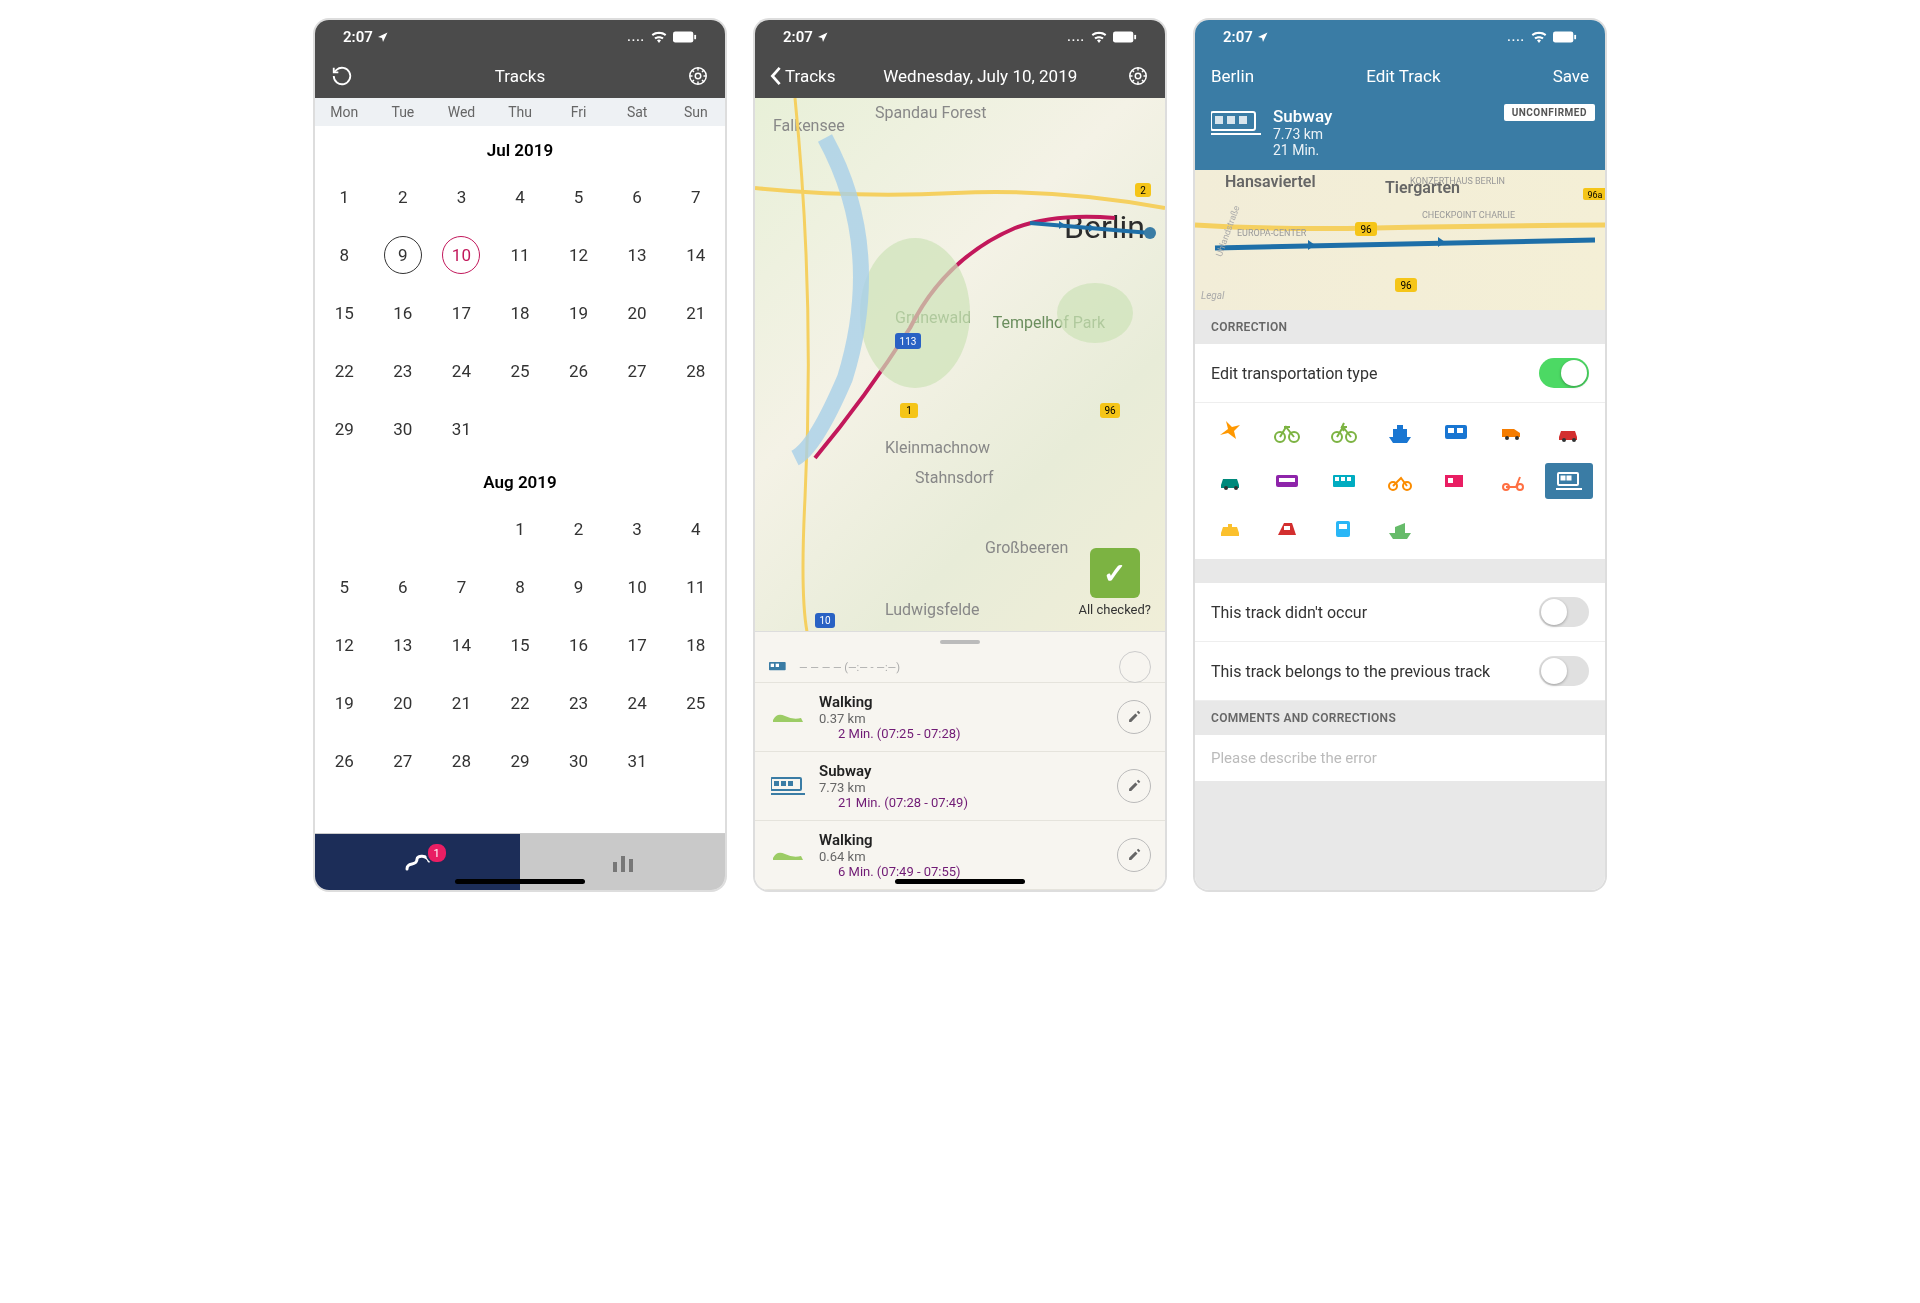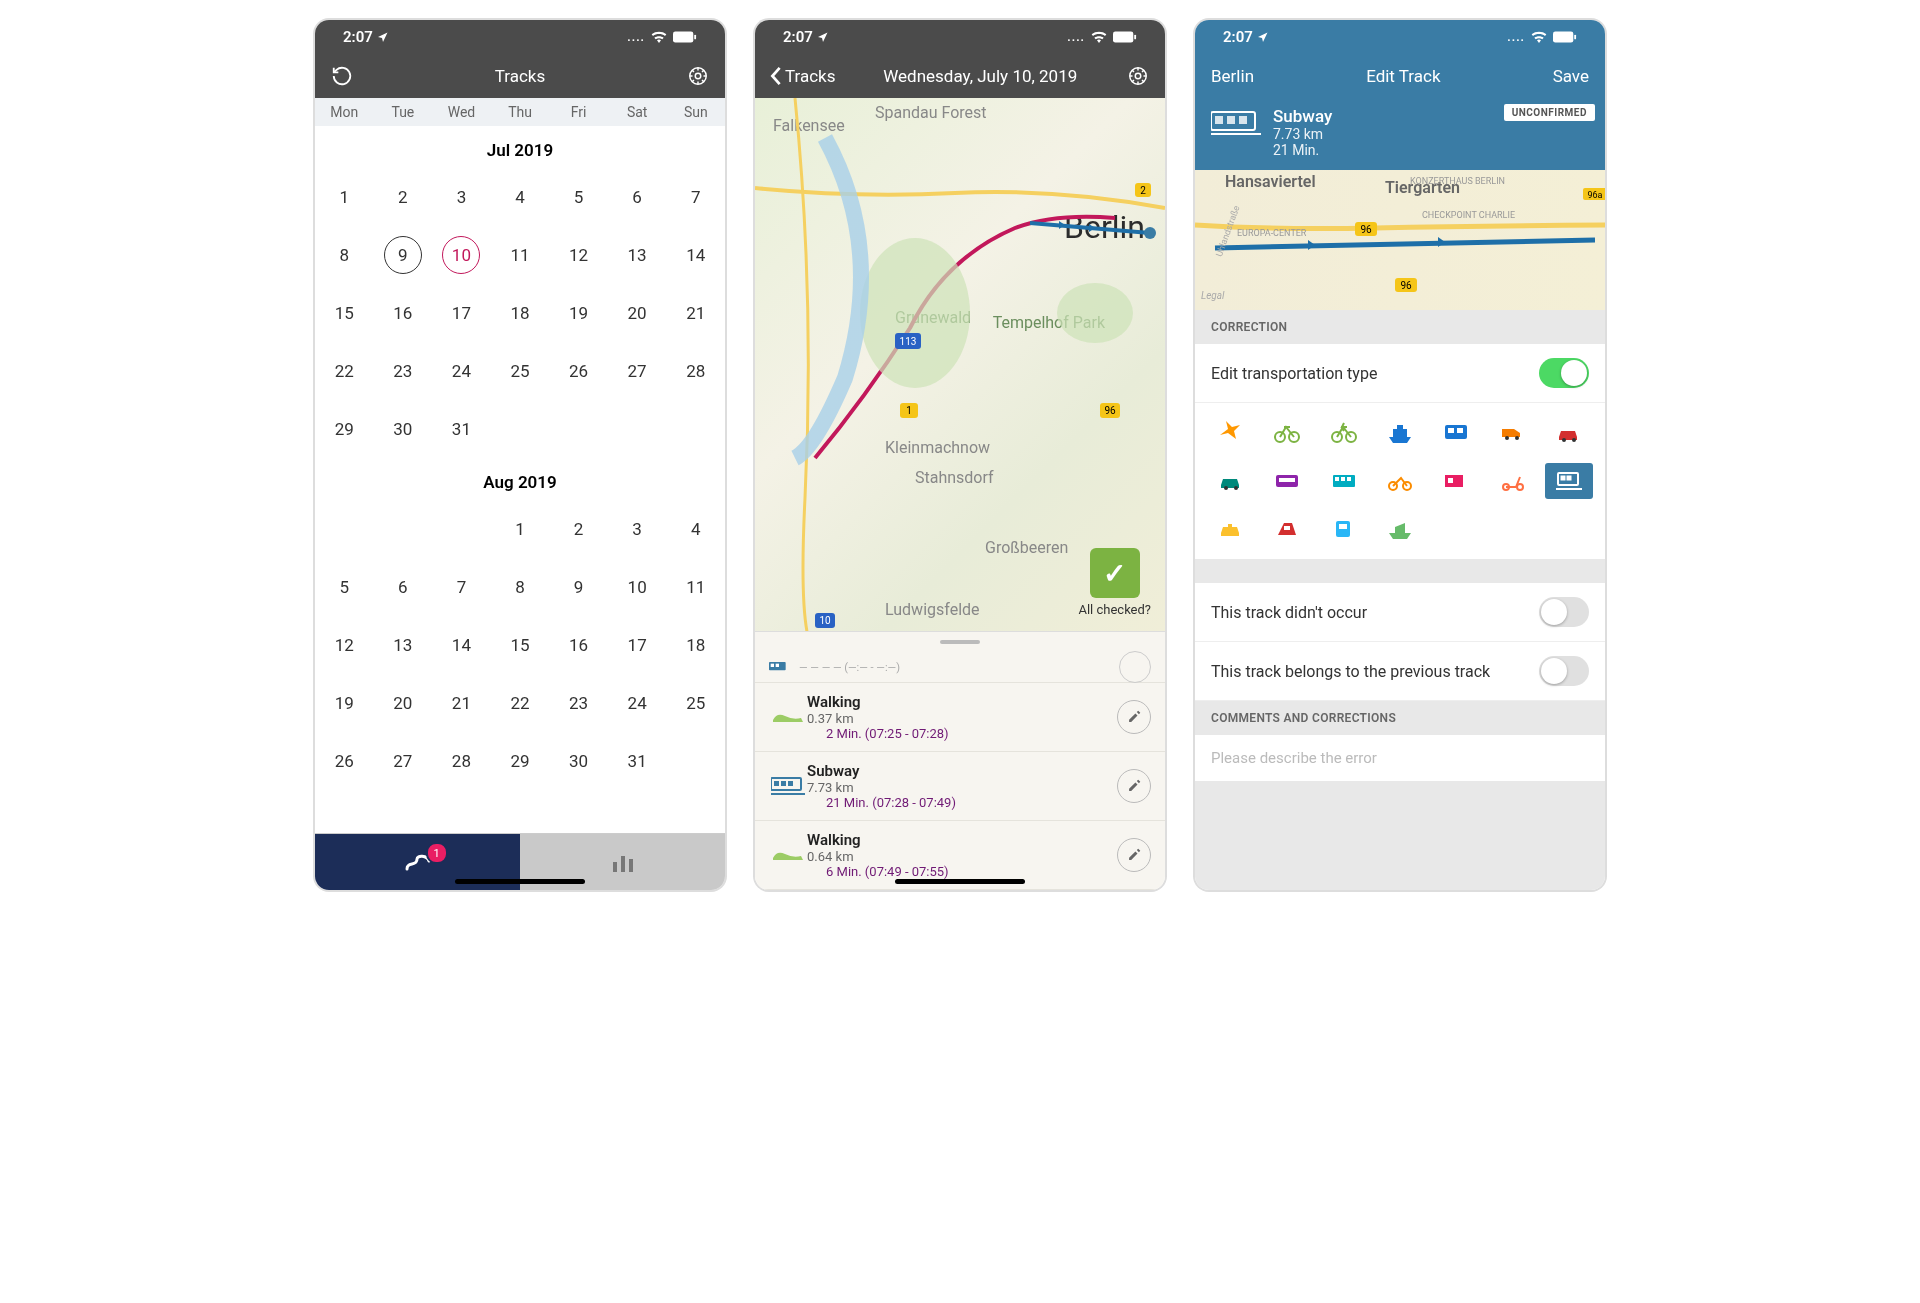--- a/index.html
+++ b/index.html
@@ -130,20 +130,21 @@
 .partial-row {
   height:30px; border-bottom:1px solid #e5e3dc;
   display:flex; align-items:center; padding:0 14px;
   color:#999; font-size:13px;
 }
 .partial-row .circ { width:30px;height:30px;border:1px solid #ccc;border-radius:50%;margin-left:auto;}
 .track-row {
   display:flex; align-items:center;
   padding:10px 14px;
   border-bottom:1px solid #e5e3dc;
+  gap:12px;
 }
 .track-icon { width:38px; display:flex; align-items:center; justify-content:center; }
 .track-info { flex:1; }
 .track-info .t1 { font-weight:600; font-size:15px; color:#222;}
 .track-info .t2 { font-size:13px; color:#666;}
 .track-info .t3 { font-size:13px; color:#701a75;margin-left:19px;}
 .edit-circ { width:32px;height:32px;border:1px solid #bbb;border-radius:50%;display:flex;align-items:center;justify-content:center;color:#666;}
 
 
 .nav-bar3 {

